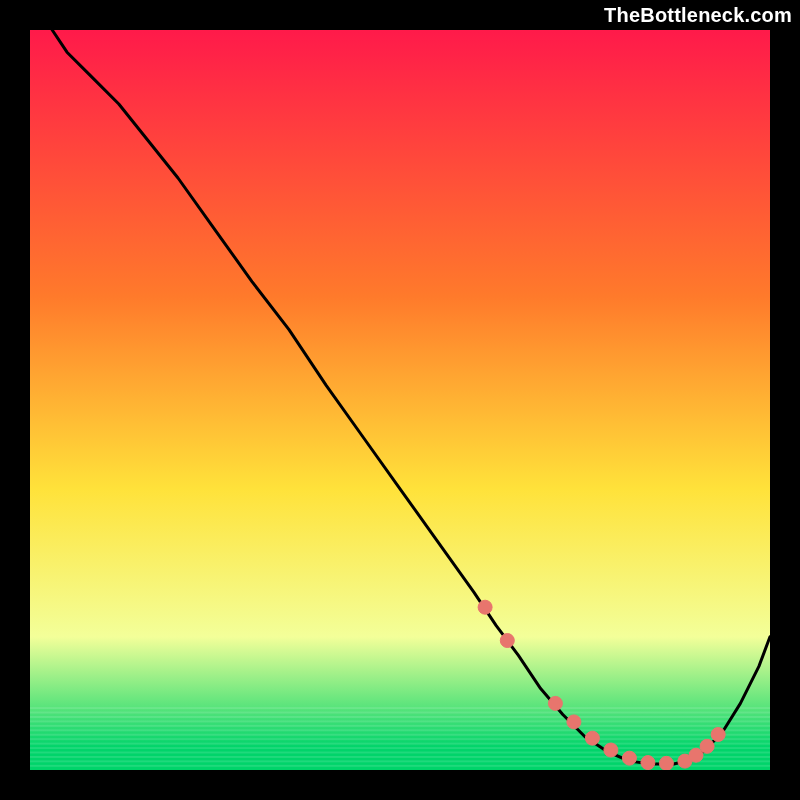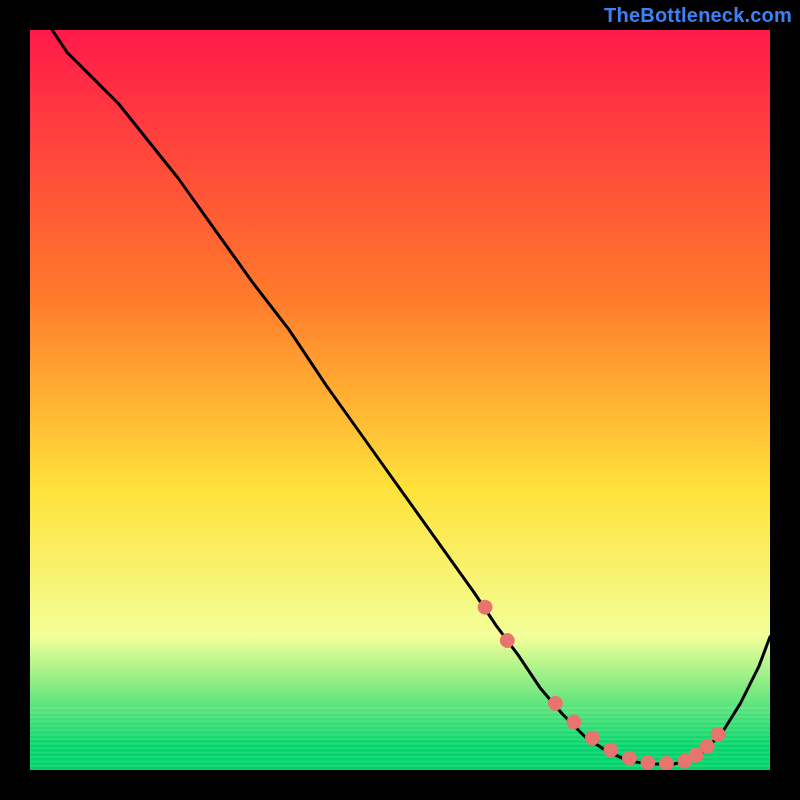--- a/index.html
+++ b/index.html
@@ -16,21 +16,21 @@
     width: 800px;
     height: 800px;
     background: #000;
   }
   .watermark {
     position: absolute;
     top: 4px;
     right: 8px;
     font-size: 20px;
     font-weight: 600;
-    color: #3b82f6;
+    color: #ffffff;
     letter-spacing: 0.2px;
     user-select: none;
   }
   .plot-area {
     position: absolute;
     left: 30px;
     top: 30px;
     width: 740px;
     height: 740px;
   }

